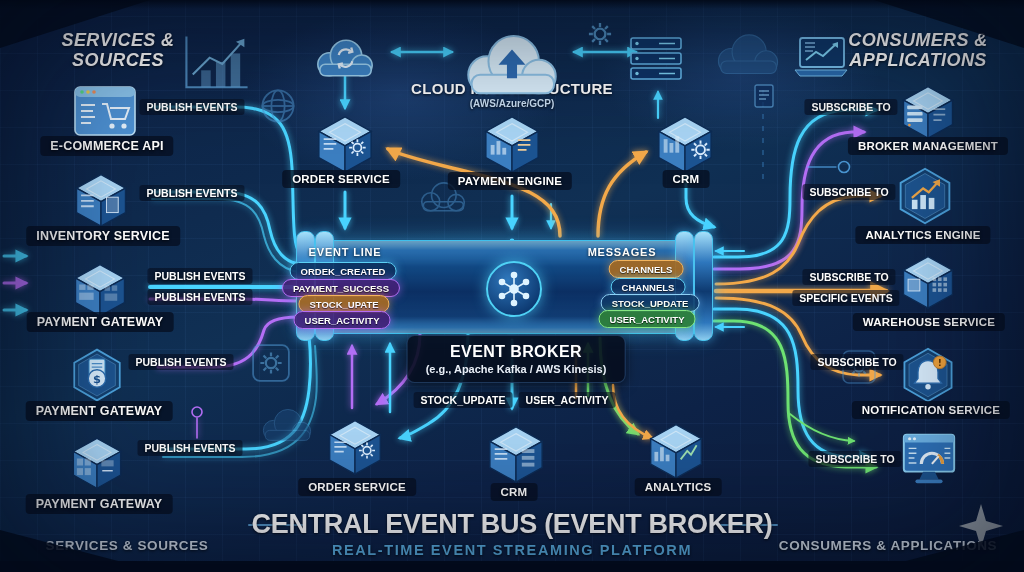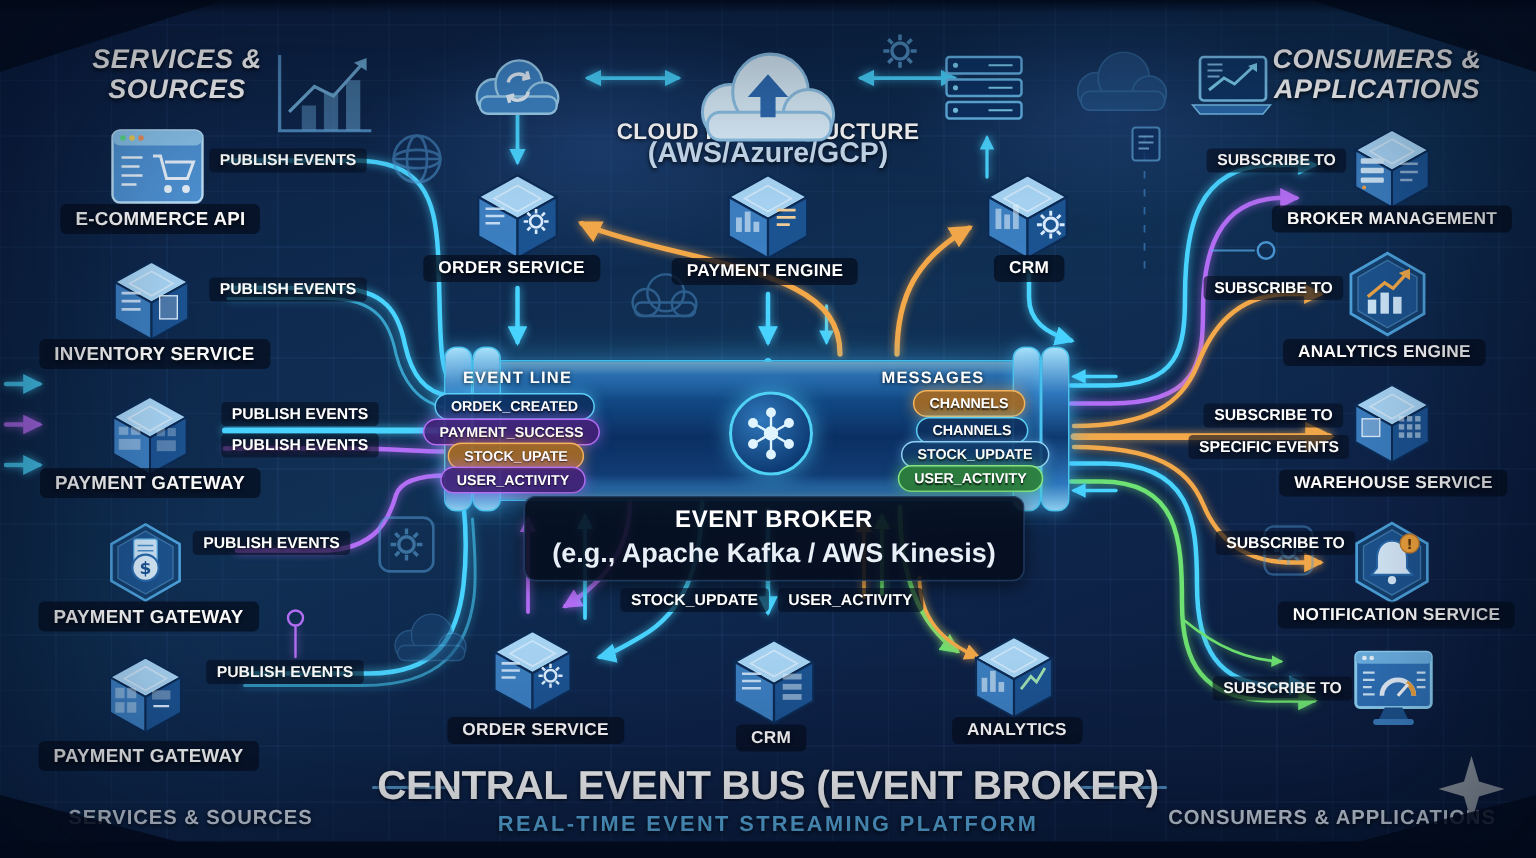--- a/index.html
+++ b/index.html
@@ -29,42 +29,42 @@
   .ring{position:absolute;top:231px;height:108px;width:17px;border-radius:8px;
     background:linear-gradient(180deg,#a5e0fa,#2e77bd 28%,#0e3a70 55%,#2e77bd 84%,#8ccdef);
     border:1.5px solid #49c2ec;box-shadow:0 0 10px rgba(70,190,255,.5);}
   .hub{position:absolute;left:486px;top:261px;width:52px;height:52px;border-radius:50%;
     background:radial-gradient(circle at 38% 32%,#2f78bc,#0d3a72 75%);
     border:2px solid #4fd2f5;box-shadow:0 0 14px rgba(80,210,255,.65);}
   .broker-box{position:absolute;left:516px;top:359px;transform:translate(-50%,-50%);
     background:rgba(6,13,30,.9);border:1px solid rgba(100,170,255,.25);border-radius:8px;
     padding:7px 18px;text-align:center;box-shadow:0 3px 12px rgba(0,0,0,.5);}
   .broker-title{font-size:16px;font-weight:bold;color:#fff;letter-spacing:.4px;}
-  .broker-sub{font-size:18px;font-weight:bold;color:#e9eff7;margin-top:2px;}
+  .broker-sub{font-size:11px;font-weight:bold;color:#e9eff7;margin-top:2px;}
   .icon{position:absolute;}
   .corner{position:absolute;width:0;height:0;pointer-events:none;}
   .vignette{position:absolute;inset:0;pointer-events:none;
     box-shadow:inset 0 0 130px 28px rgba(2,8,22,.55);}
   .bottombar{position:absolute;left:0;right:0;bottom:0;height:11px;background:#040c1e;}
   .topstrip{position:absolute;left:0;right:0;top:0;height:9px;
     background:linear-gradient(180deg,rgba(3,10,24,.85),transparent);}
   .flank{position:absolute;height:2px;background:#5fa8dc;opacity:.85;border-radius:2px;}
   .ln{fill:none;stroke-linecap:round;stroke-linejoin:round;}
   .c{stroke:#49d4ff;filter:drop-shadow(0 0 3px rgba(73,212,255,.75));}
   .pu{stroke:#b46ef5;filter:drop-shadow(0 0 3px rgba(180,110,245,.75));}
   .o{stroke:#f3a94a;filter:drop-shadow(0 0 3px rgba(243,169,74,.75));}
   .g{stroke:#6ee272;filter:drop-shadow(0 0 3px rgba(110,226,114,.75));}
   .bl{stroke:#58aef0;}
   .dash{stroke:#3f87c8;stroke-width:1.2;stroke-dasharray:5 7;opacity:.65;fill:none;}
   .gdash{stroke:rgba(150,220,255,.35);stroke-width:1;stroke-dasharray:5 8;fill:none;}
   .footer-title{font-size:27px;letter-spacing:-.3px;}
   .footer-sub{font-size:14.5px;color:#5fb6ea;letter-spacing:1.6px;}
   .footer-side{font-size:13.5px;color:#d4deea;letter-spacing:.6px;}
   .cloud-title{font-size:15px;letter-spacing:.3px;}
-  .cloud-sub{font-size:19px;color:#c9def2;font-weight:bold;}
+  .cloud-sub{font-size:10px;color:#c9def2;font-weight:bold;}
   .bus-hdr{font-size:11px;letter-spacing:.8px;}
 </style>
 </head>
 <body>
 
 <div class="canvas">
 
   <div class="blob" style="left:240px;top:10px;width:320px;height:170px;background:radial-gradient(closest-side,rgba(42,84,146,.5),transparent);"></div>
   <div class="blob" style="left:600px;top:0px;width:280px;height:150px;background:radial-gradient(closest-side,rgba(42,84,146,.45),transparent);"></div>
   <div class="blob" style="left:270px;top:225px;width:490px;height:130px;background:radial-gradient(closest-side,rgba(60,180,255,.25),transparent);"></div>

